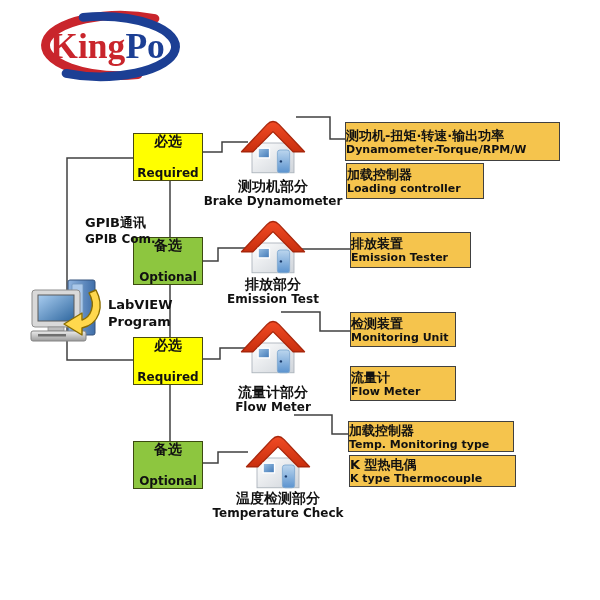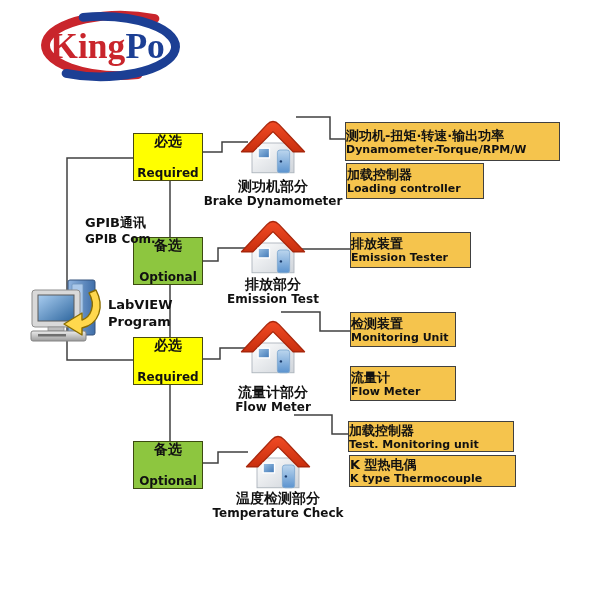--- a/index.html
+++ b/index.html
@@ -164,21 +164,21 @@
   <div class="obox" style="left:350px;top:232px;width:121px;height:36px">
     <span class="cn">排放装置</span>
     <span class="en">Emission Tester</span>
   </div>
   <div class="obox" style="left:350px;top:366px;width:106px;height:35px">
     <span class="cn">流量计</span>
     <span class="en">Flow Meter</span>
   </div>
   <div class="obox" style="left:348px;top:421px;width:166px;height:31px">
     <span class="cn">加载控制器</span>
-    <span class="en">Test. Monitoring unit</span>
+    <span class="en">Temp. Monitoring type</span>
   </div>
   <div class="obox" style="left:349px;top:455px;width:167px;height:32px">
     <span class="cn">K 型热电偶</span>
     <span class="en">K type Thermocouple</span>
   </div>
 
   <div class="sidetext" style="left:85px;top:214px">
     <span class="l1">GPIB通讯</span>
     <span class="l2">GPIB Com.</span>
   </div>

